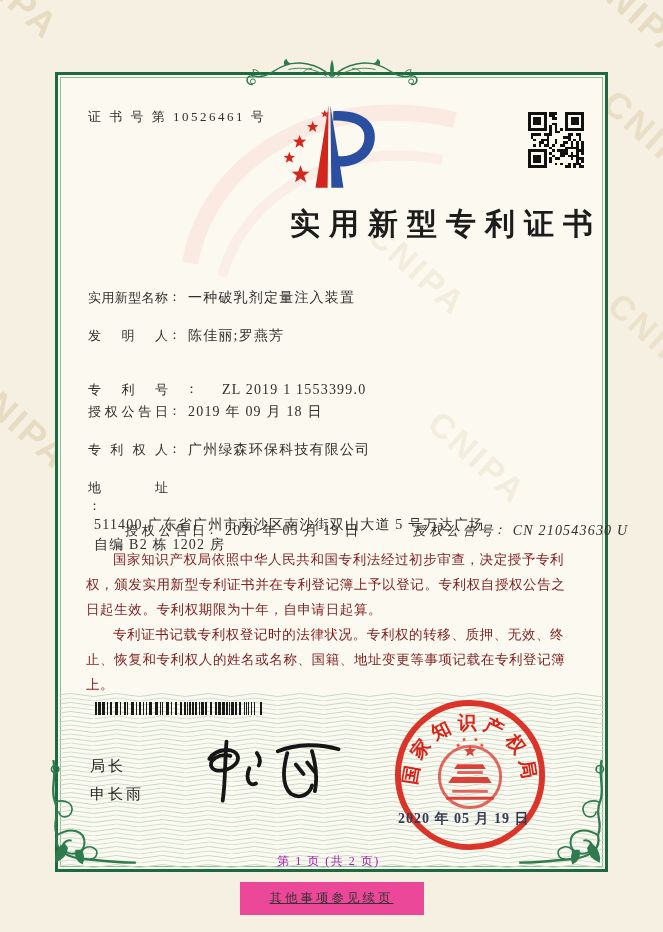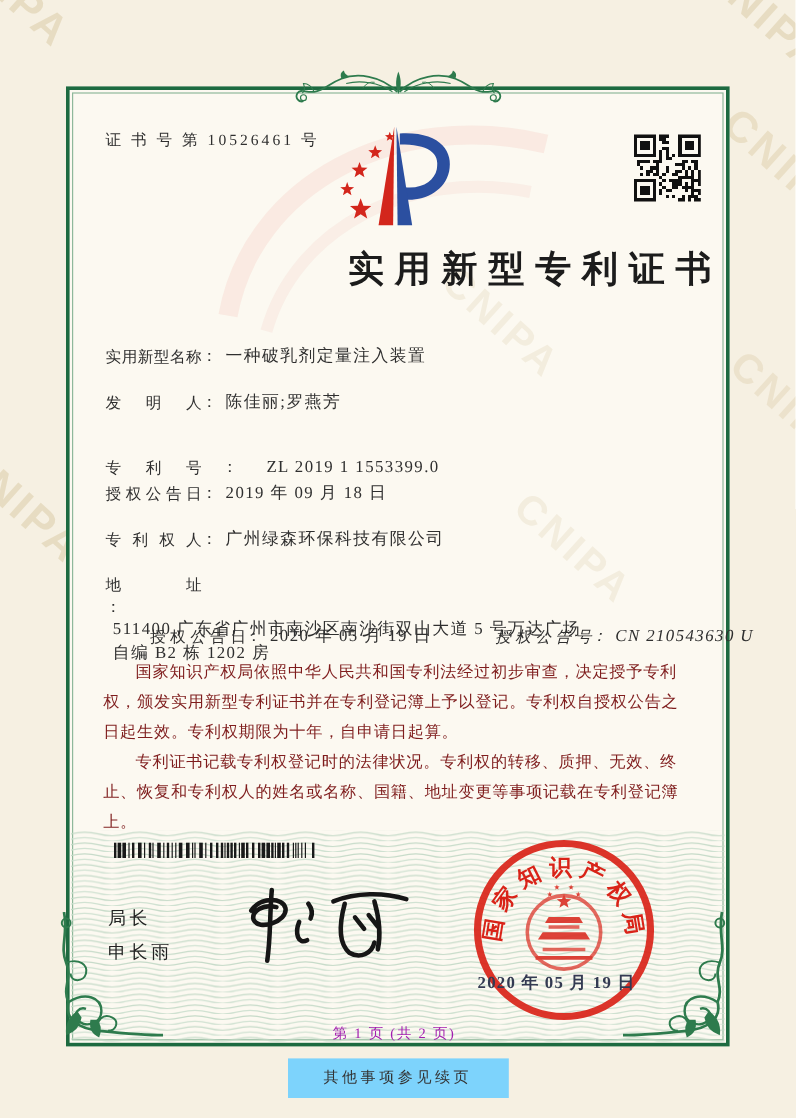--- a/index.html
+++ b/index.html
@@ -61,21 +61,21 @@
             font-size:15px;letter-spacing:3px;color:#222;line-height:28px;}
   .signature{position:absolute;left:198px;top:736px;width:152px;height:76px;z-index:6;}
 
   .seal{position:absolute;left:391px;top:696px;width:158px;height:158px;z-index:7;}
   .seal-date{position:absolute;left:398px;top:810px;z-index:8;font-size:14px;font-weight:600;
              color:#333a52;letter-spacing:1px;}
 
   .page-num{position:absolute;left:55px;top:853px;width:547px;z-index:6;text-align:center;
             font-size:12px;letter-spacing:1.5px;color:#a21caf;}
   .footer-note{position:absolute;left:50%;top:882px;transform:translateX(-50%);z-index:6;
-               background:#7dd3fc;padding:8px 30px;font-size:12.5px;letter-spacing:3px;color:#333;}
+               background:#ec4899;padding:8px 30px;font-size:12.5px;letter-spacing:3px;color:#333;text-decoration:underline;}
 </style>
 </head>
 <body>
 
 <div class="page">
 
   <span class="wm wm-out wm1">CNIPA</span>
   <span class="wm wm-out wm2">CNIPA</span>
   <span class="wm wm-out wm3">CNIPA</span>
   <span class="wm wm-out wm4">CNIPA</span>

